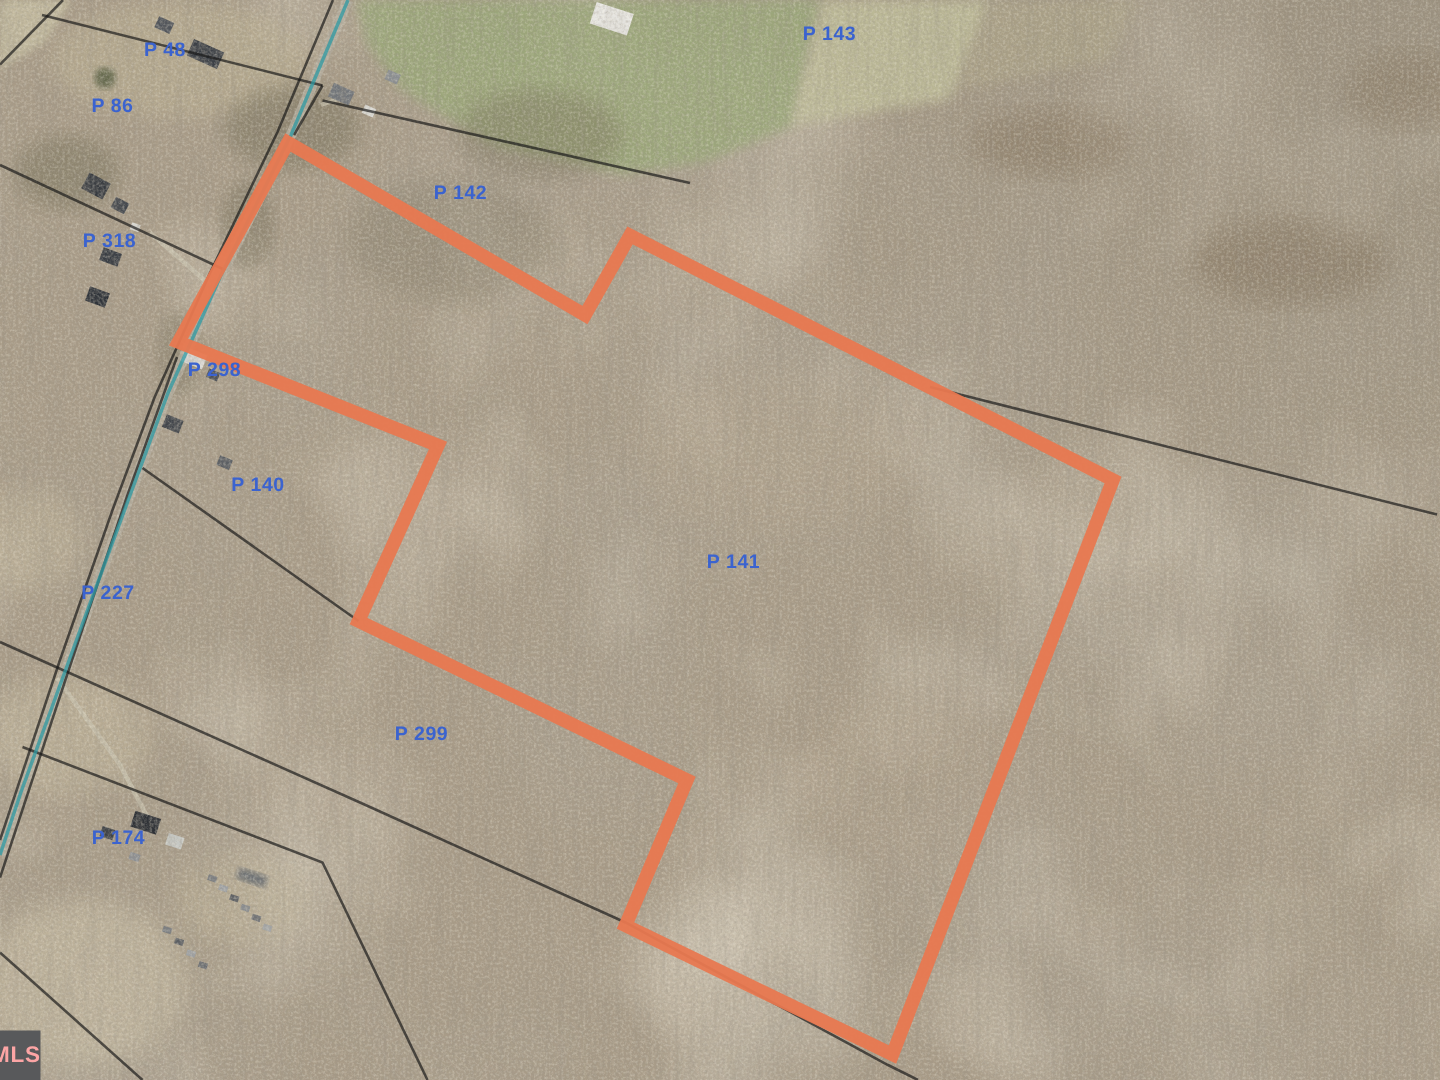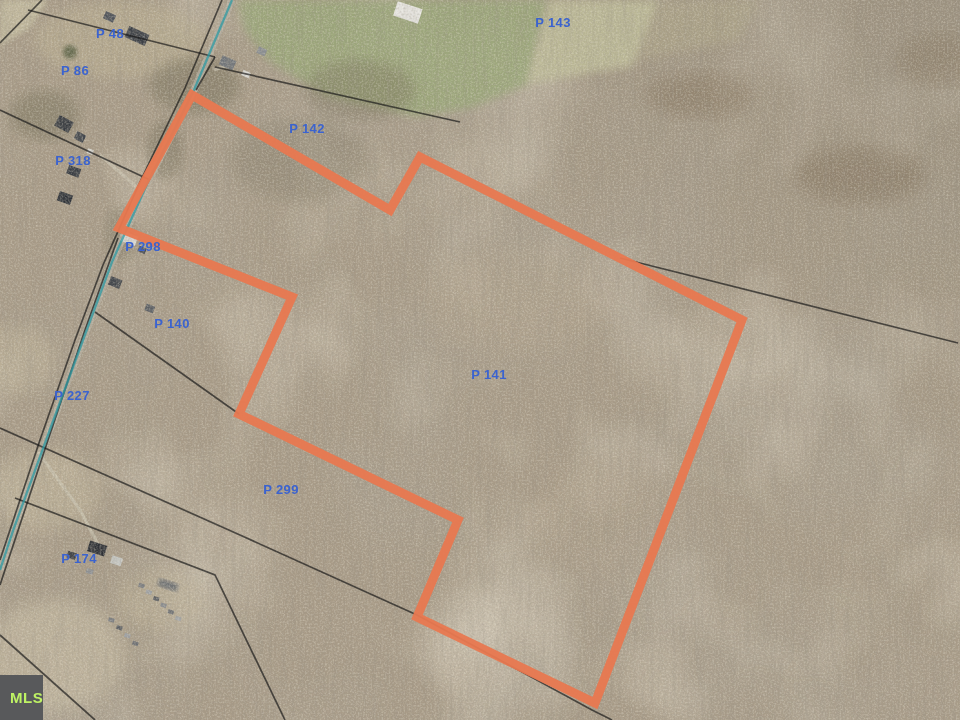--- a/index.html
+++ b/index.html
@@ -5,22 +5,22 @@
   html,body{margin:0;padding:0;background:#000;}
   .stage{position:relative;width:960px;height:720px;overflow:hidden;background:#a89b87;
          font-family:"Liberation Sans",sans-serif;}
   .stage svg{position:absolute;inset:0;display:block;}
   .plabel{font:700 13px "Liberation Sans",sans-serif;letter-spacing:.4px;
           text-anchor:middle;dominant-baseline:central;}
   [data-name="boundary-lines"] polyline{fill:none;stroke:#161616;stroke-width:1.7;opacity:.68;}
   [data-name="road-line"]{fill:none;stroke-width:2.3;opacity:.75;}
   [data-name="road-surface"]{fill:none;stroke:#b5ae9f;stroke-width:7;opacity:.85;}
   [data-name="parcel-outline"]{fill:none;stroke-linejoin:miter;stroke-miterlimit:6;opacity:.95;}
-  .mls{position:absolute;left:0;bottom:0;width:27px;height:45px;background:#58595b;
-       color:#bef264;display:flex;align-items:center;overflow:hidden;z-index:5;padding-left:16px;}
+  .mls{position:absolute;left:0;bottom:0;width:27px;height:33px;background:#58595b;
+       color:#fca5a5;display:flex;align-items:center;overflow:hidden;z-index:5;}
   .mls span{font:700 15px "Liberation Sans",sans-serif;margin-left:-6px;letter-spacing:.5px;}
 </style>
 </head>
 <body>
 
 <div class="stage" data-name="aerial-map">
   <svg width="960" height="720" viewBox="0 0 960 720">
     <defs>
       <filter id="mottleD" x="0" y="0" width="100%" height="100%">
         <feTurbulence type="fractalNoise" baseFrequency="0.0055" numOctaves="3" seed="4"></feTurbulence>

